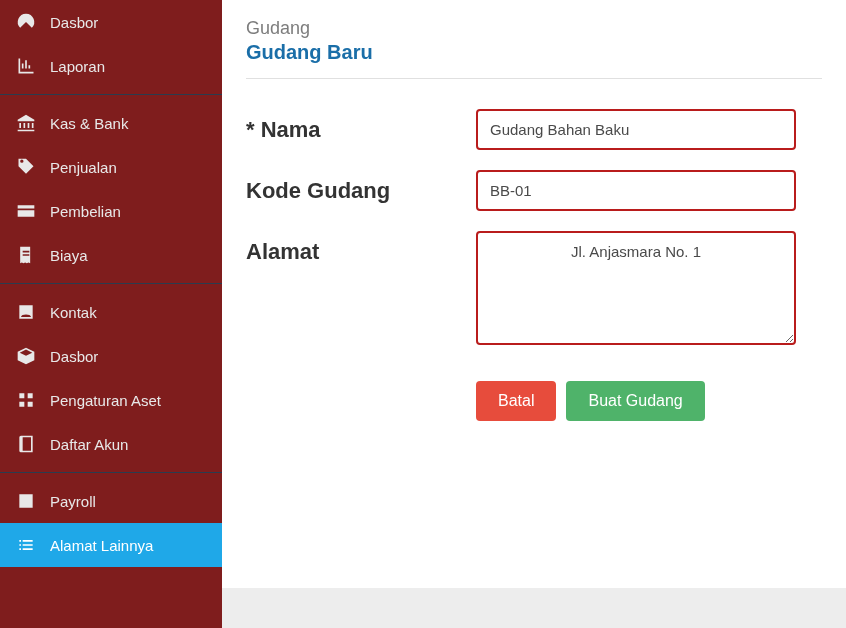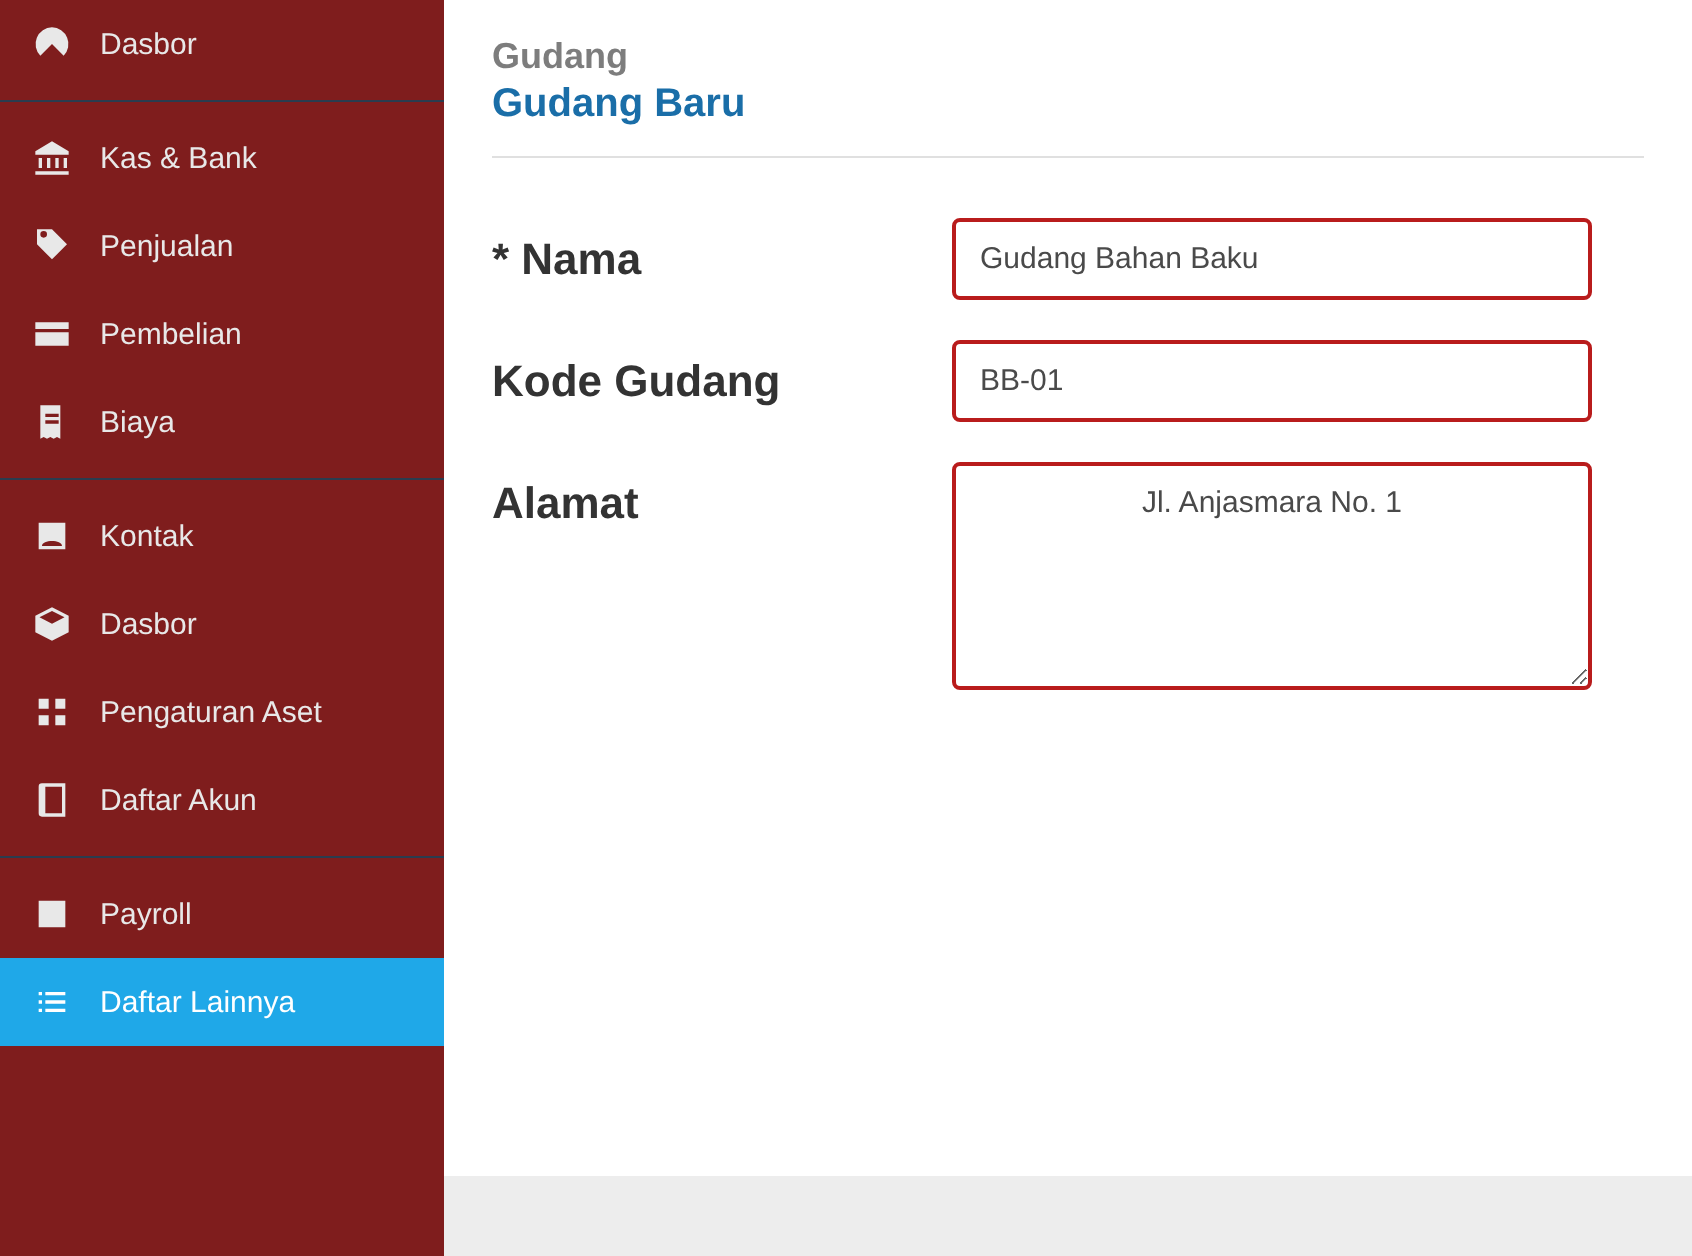--- a/index.html
+++ b/index.html
@@ -44,21 +44,21 @@
     }
     .main {
       flex: 1;
       background: #fff;
       padding: 18px 24px 0 24px;
       position: relative;
     }
     .breadcrumb {
       color: #7d7d7d;
       font-size: 18px;
-      font-weight: 700;
+      font-weight: 400;
       margin-bottom: 2px;
     }
     .page-title {
       color: #1a6ea8;
       font-size: 20px;
       font-weight: 700;
       margin-bottom: 14px;
     }
     .divider-line {
       border: none;
@@ -123,20 +123,28 @@
 
 <nav class="sidebar">
   <div class="sidebar-item">
     <span class="icon">
         <svg viewBox="0 0 24 24">
           <path d="M12 2a10 10 0 00-7 17l7-7 7 7A10 10 0 0012 2z"></path>
         </svg>
       </span>
     <span>Dasbor</span>
   </div>
+  <div class="sidebar-item">
+    <span class="icon">
+        <svg viewBox="0 0 24 24">
+          <path d="M3 3v18h18v-2H5V3H3zm4 12h2V9H7v6zm4 0h2V5h-2v10zm4 0h2v-4h-2v4z"></path>
+        </svg>
+      </span>
+    <span>Laporan</span>
+  </div>
 
   <div class="sidebar-divider"></div>
 
   <div class="sidebar-item">
     <span class="icon">
         <svg viewBox="0 0 24 24">
           <path d="M12 2L2 8v2h20V8L12 2zM4 12v6h2v-6H4zm5 0v6h2v-6H9zm5 0v6h2v-6h-2zm5 0v6h2v-6h-2zM2 20h20v2H2z"></path>
         </svg>
       </span>
     <span>Kas &amp; Bank</span>
@@ -210,21 +218,21 @@
         </svg>
       </span>
     <span>Payroll</span>
   </div>
   <div class="sidebar-item active">
     <span class="icon">
         <svg viewBox="0 0 24 24">
           <path d="M4 6h2v2H4V6zm4 0h12v2H8V6zM4 11h2v2H4v-2zm4 0h12v2H8v-2zM4 16h2v2H4v-2zm4 0h12v2H8v-2z"></path>
         </svg>
       </span>
-    <span>Daftar Lainnya</span>
+    <span>Alamat Lainnya</span>
   </div>
 </nav>
 
 <main class="main">
   <div class="breadcrumb">Gudang</div>
   <h1 class="page-title">Gudang Baru</h1>
   <hr class="divider-line">
 
   <div class="form-row">
     <label class="form-label">* Nama</label>
@@ -235,15 +243,19 @@
     <label class="form-label">Kode Gudang</label>
     <input type="text" class="form-control" value="BB-01" style="">
   </div>
 
   <div class="form-row">
     <label class="form-label">Alamat</label>
     <textarea class="form-control" style="">Jl. Anjasmara No. 1</textarea>
   </div>
 
 
+  <div class="button-row">
+    <button class="btn btn-cancel">Batal</button>
+    <button class="btn btn-submit">Buat Gudang</button>
+  </div>
 
   <div class="footer-bg"></div>
 </main>
 
 </body></html>

